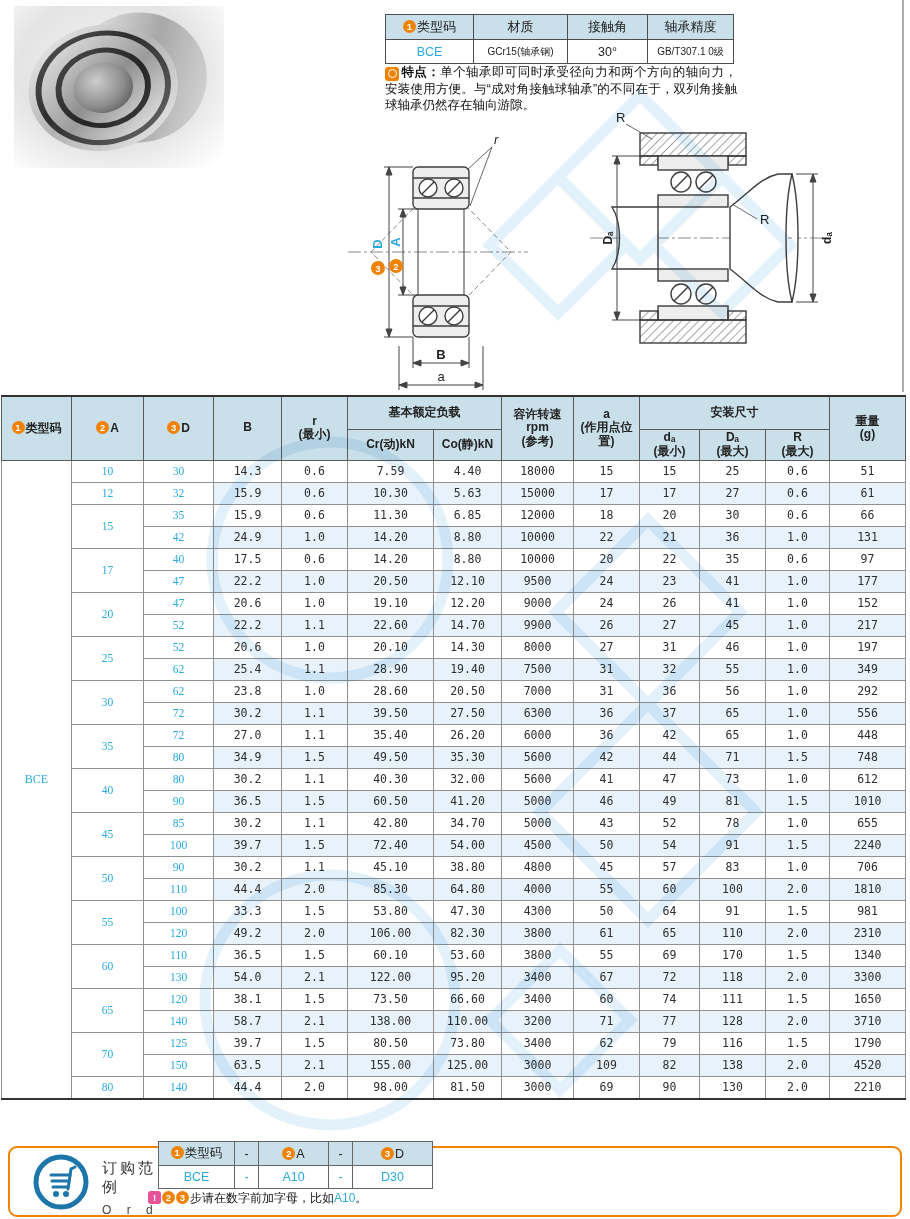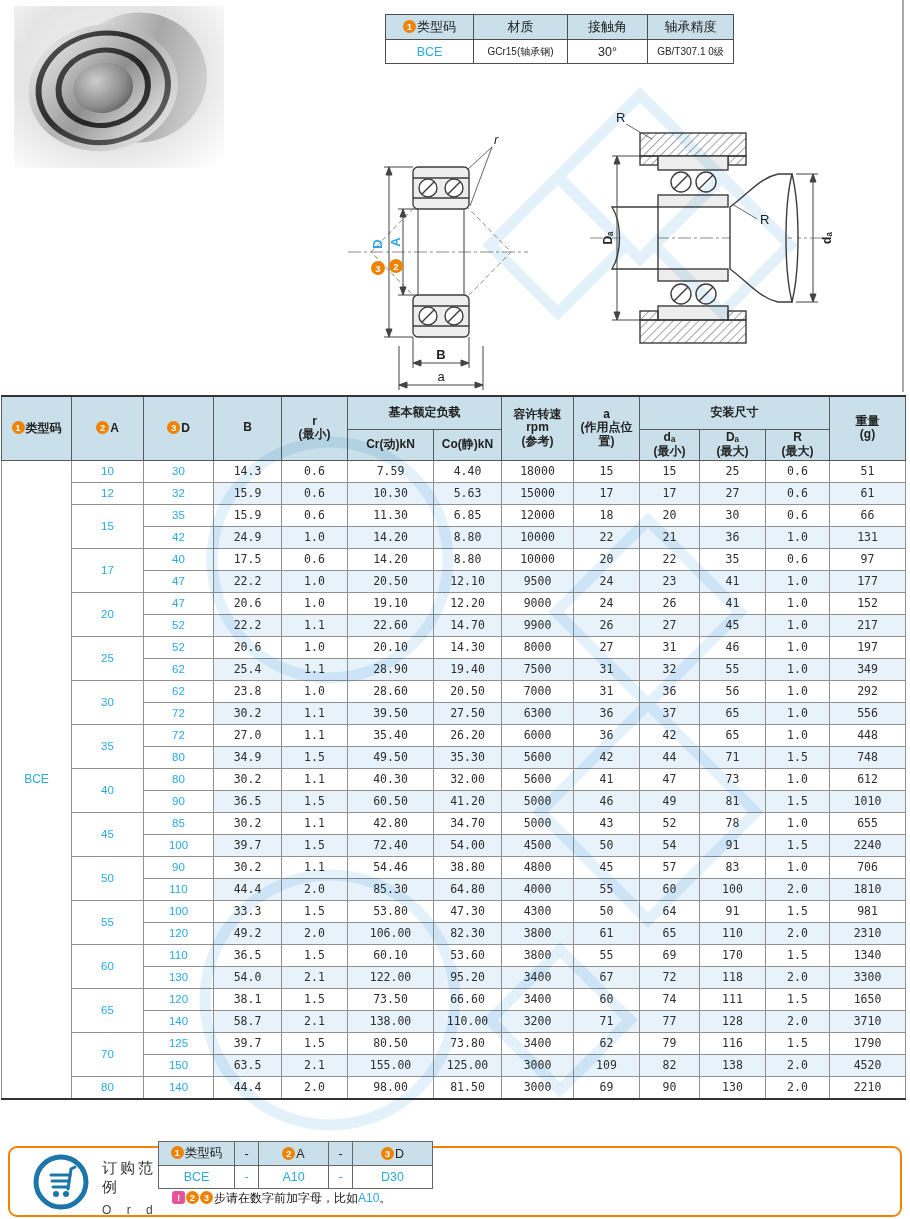--- a/index.html
+++ b/index.html
@@ -36,34 +36,34 @@
   .diag{position:absolute;}
   
   .main-table{position:absolute;left:1px;top:395px;width:904px;border-collapse:collapse;table-layout:fixed;
               border:1px solid #555;border-top:2px solid #333;border-bottom:2px solid #333;}
   .main-table th{background:#c9dfe9;border:1px solid #5a5a5a;font-size:12px;font-weight:bold;
                  white-space:pre-line;line-height:1.15;padding:1px 0;}
   .main-table thead tr:first-child th{height:30px;}
   .main-table td{border:1px solid #919191;text-align:center;height:21px;padding:0;
                  font-size:11.5px;color:#2e2e2e;font-family:"DejaVu Sans Mono","Liberation Mono",monospace;}
   .main-table td.tint{background:#e7f2fa;}
-  .main-table td.cyan{color:#29a9e0;font-family:Liberation Sans, sans-serif;font-size:11.5px;}
+  .main-table td.cyan{color:#29a9e0;font-family:Liberation Serif, serif;font-size:11.5px;}
   .main-table td.type-cell{font-size:12px;}
   
   .order-box{position:absolute;left:8px;top:1146px;width:890px;height:67px;border:2px solid #f08300;
              border-radius:9px;background:#fff;}
   .cart{position:absolute;left:22px;top:5px;}
   .order-title{position:absolute;left:92px;top:11px;width:70px;}
   .order-title .cn{font-size:15px;letter-spacing:3px;color:#333;}
   .order-title .en{font-size:12px;letter-spacing:6px;color:#444;margin-top:6px;}
   .order-table{position:absolute;left:148px;top:-7px;border-collapse:collapse;table-layout:fixed;}
   .order-table th,.order-table td{border:1px solid #666;text-align:center;padding:0;}
   .order-table th{background:#c9dfe9;height:23px;font-size:12.5px;font-weight:normal;}
   .order-table td{height:22px;font-size:12.5px;background:#fff;}
-  .order-note{position:absolute;left:162px;top:42px;font-size:12px;color:#111;}
+  .order-note{position:absolute;left:138px;top:42px;font-size:12px;color:#111;}
   
   .wm{position:absolute;left:0;top:0;pointer-events:none;mix-blend-mode:multiply;opacity:.65;}
 </style>
 </head>
 <body>
 
 <div class="page">
 
   <div class="photo">
     <div class="bearing">
@@ -93,20 +93,25 @@
     </tr>
     <tr>
       <td class="cyan">BCE</td>
       <td class="small">GCr15(轴承钢)</td>
       <td>30°</td>
       <td class="small">GB/T307.1 0级</td>
     </tr>
   </tbody>
     </table>
 
+  <div class="features">
+    <span class="feat-icon">
+        <i></i>
+      </span><b>特点：</b><span>单个轴承即可同时承受径向力和两个方向的轴向力，安装使用方便。与“成对角接触球轴承”的不同在于，双列角接触球轴承仍然存在轴向游隙。</span>
+  </div>
 
   <svg class="diag" style="left:296px;top:118px;" width="290" height="278" viewBox="0 0 290 278">
     <defs>
       <pattern id="hatch" width="6" height="6" patternTransform="rotate(45)" patternUnits="userSpaceOnUse">
         <line x1="0" y1="0" x2="0" y2="6" stroke="#5a5a5a" stroke-width="1.1"></line>
       </pattern>
     </defs>
 
     <g stroke="#8a8a8a" stroke-width="1" stroke-dasharray="5 3" fill="none">
       <path d="M75,134 L145,62 L215,134 L145,206 Z"></path>
@@ -525,21 +530,21 @@
           <td class="tint">54</td>
           <td class="tint">91</td>
           <td class="tint">1.5</td>
           <td class="tint">2240</td>
         </tr>
         <tr>
           <td rowspan="2" class="cyan">50</td>
           <td class="cyan">90</td>
           <td class="">30.2</td>
           <td class="">1.1</td>
-          <td class="">54.46</td>
+          <td class="">45.10</td>
           <td class="">38.80</td>
           <td class="">4800</td>
           <td class="">45</td>
           <td class="">57</td>
           <td class="">83</td>
           <td class="">1.0</td>
           <td class="">706</td>
         </tr>
         <tr>
           <td class="cyan">110</td>

